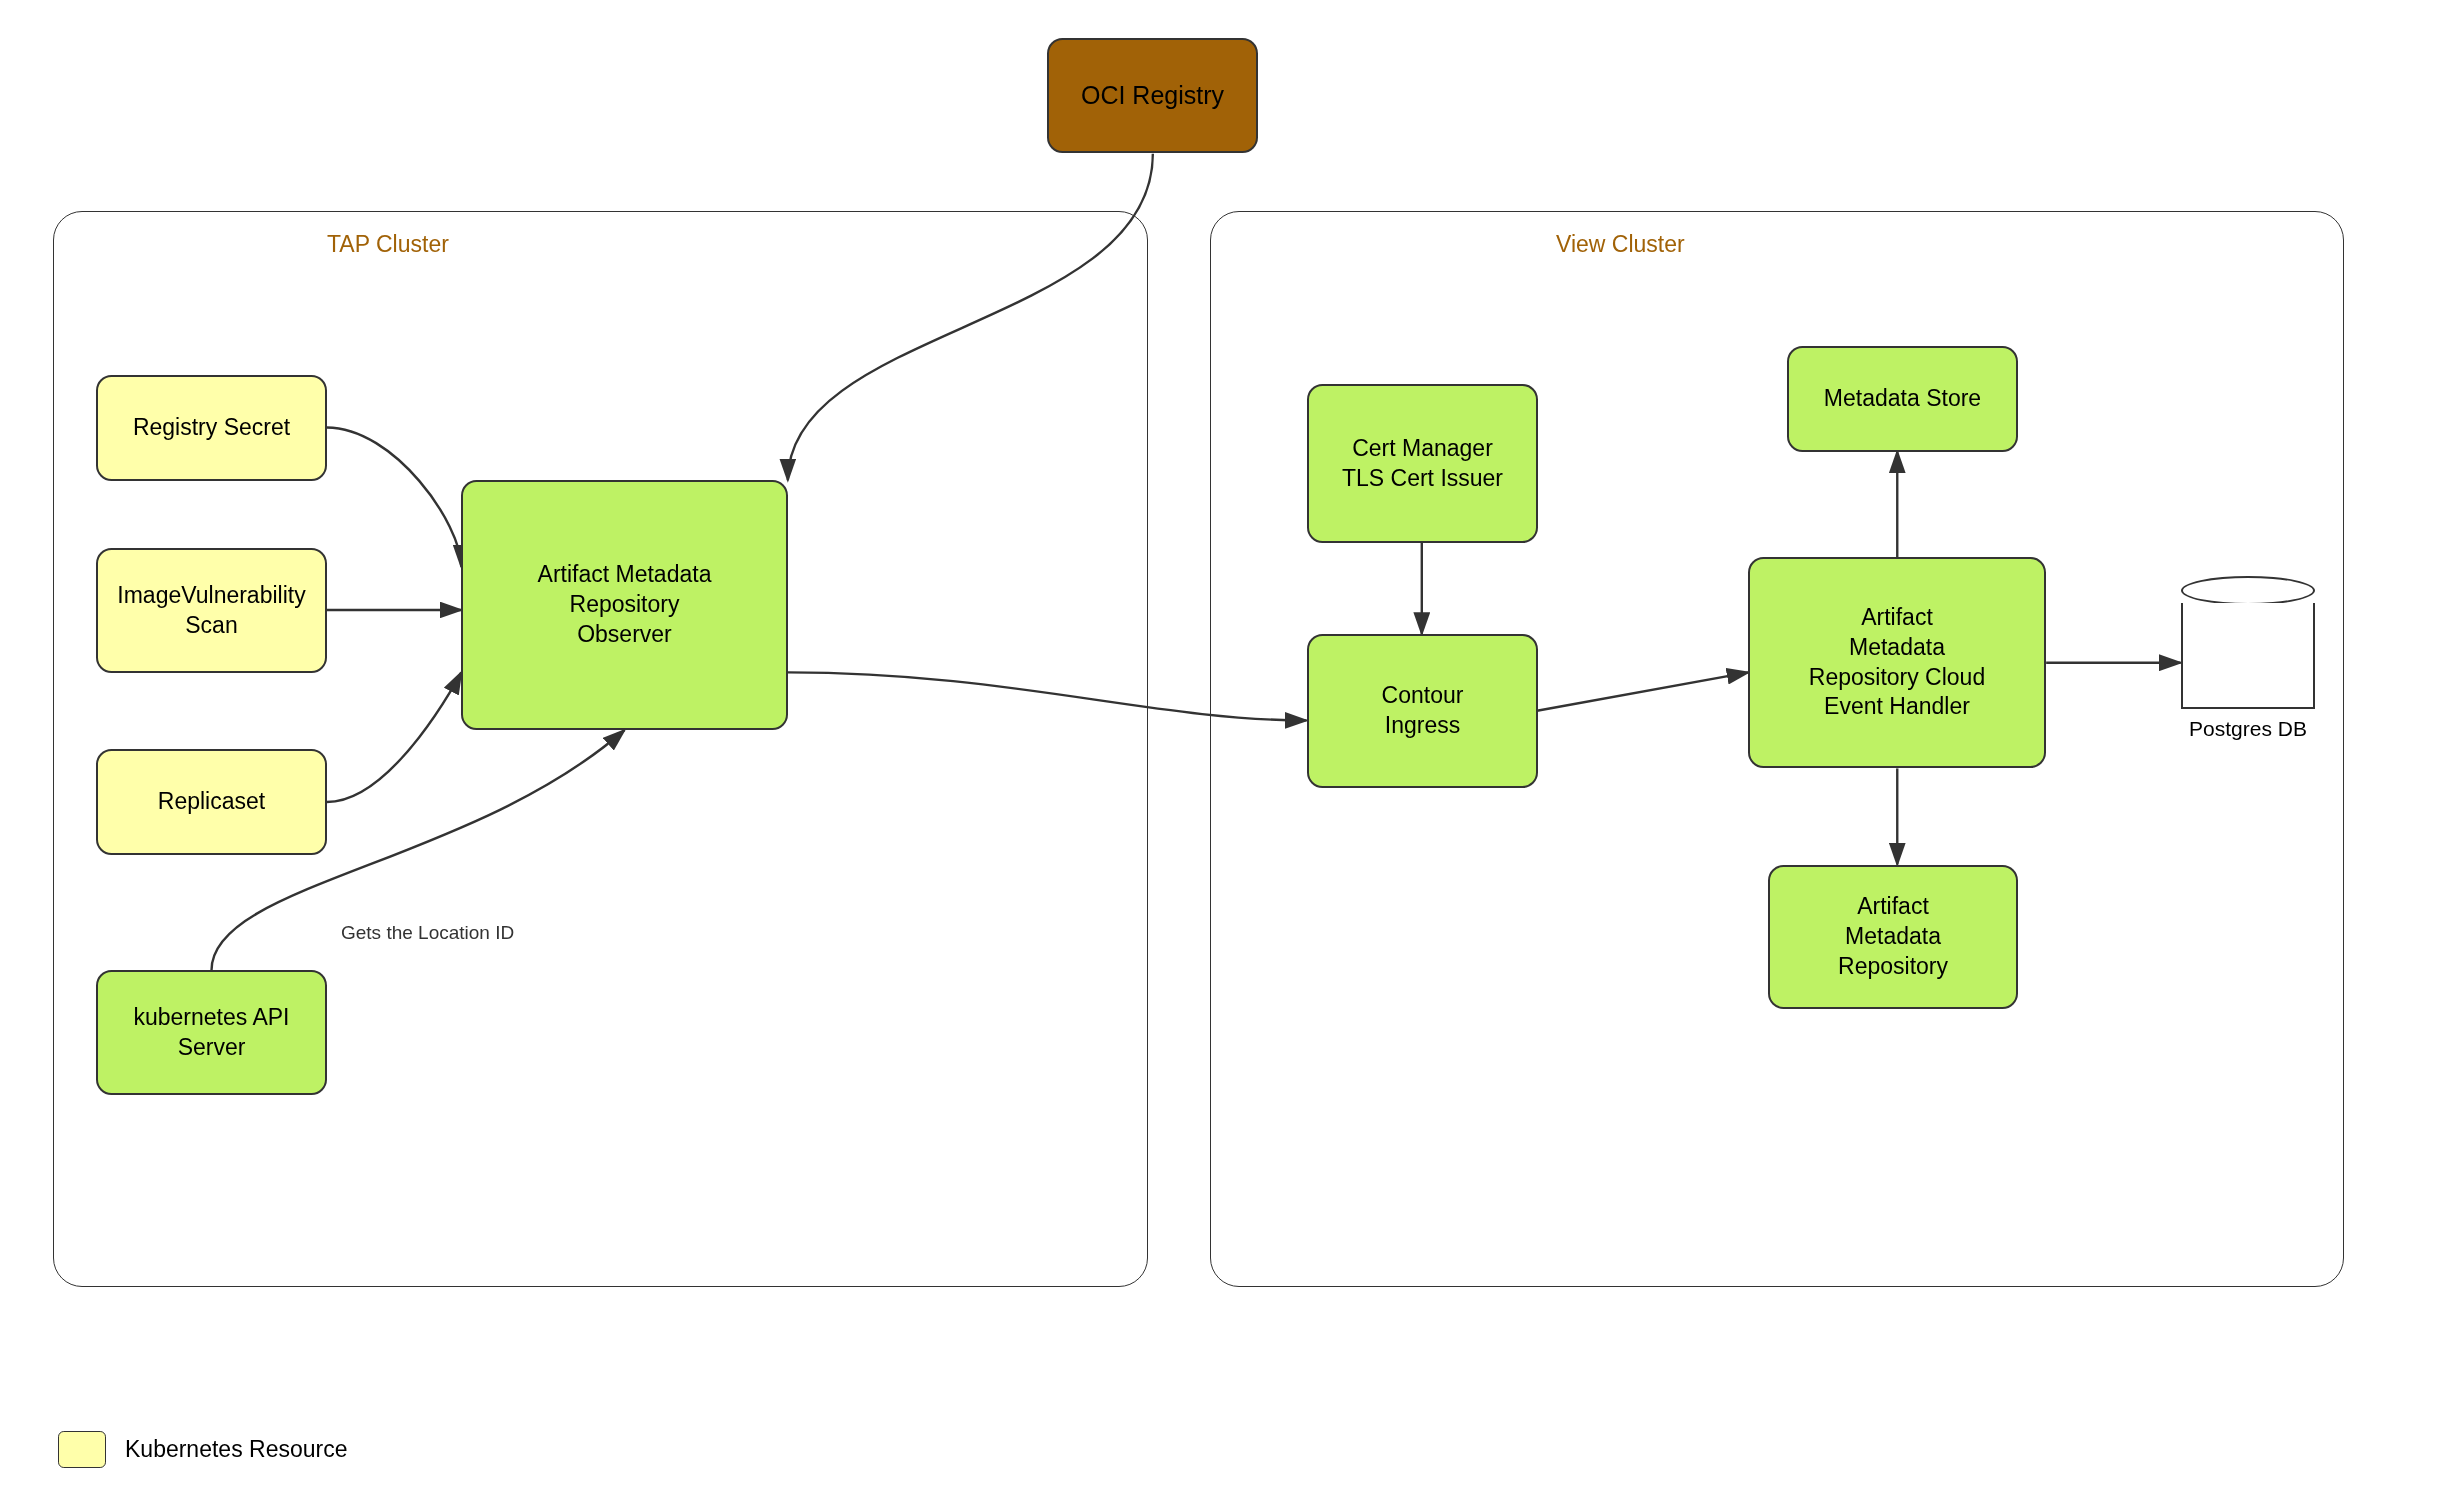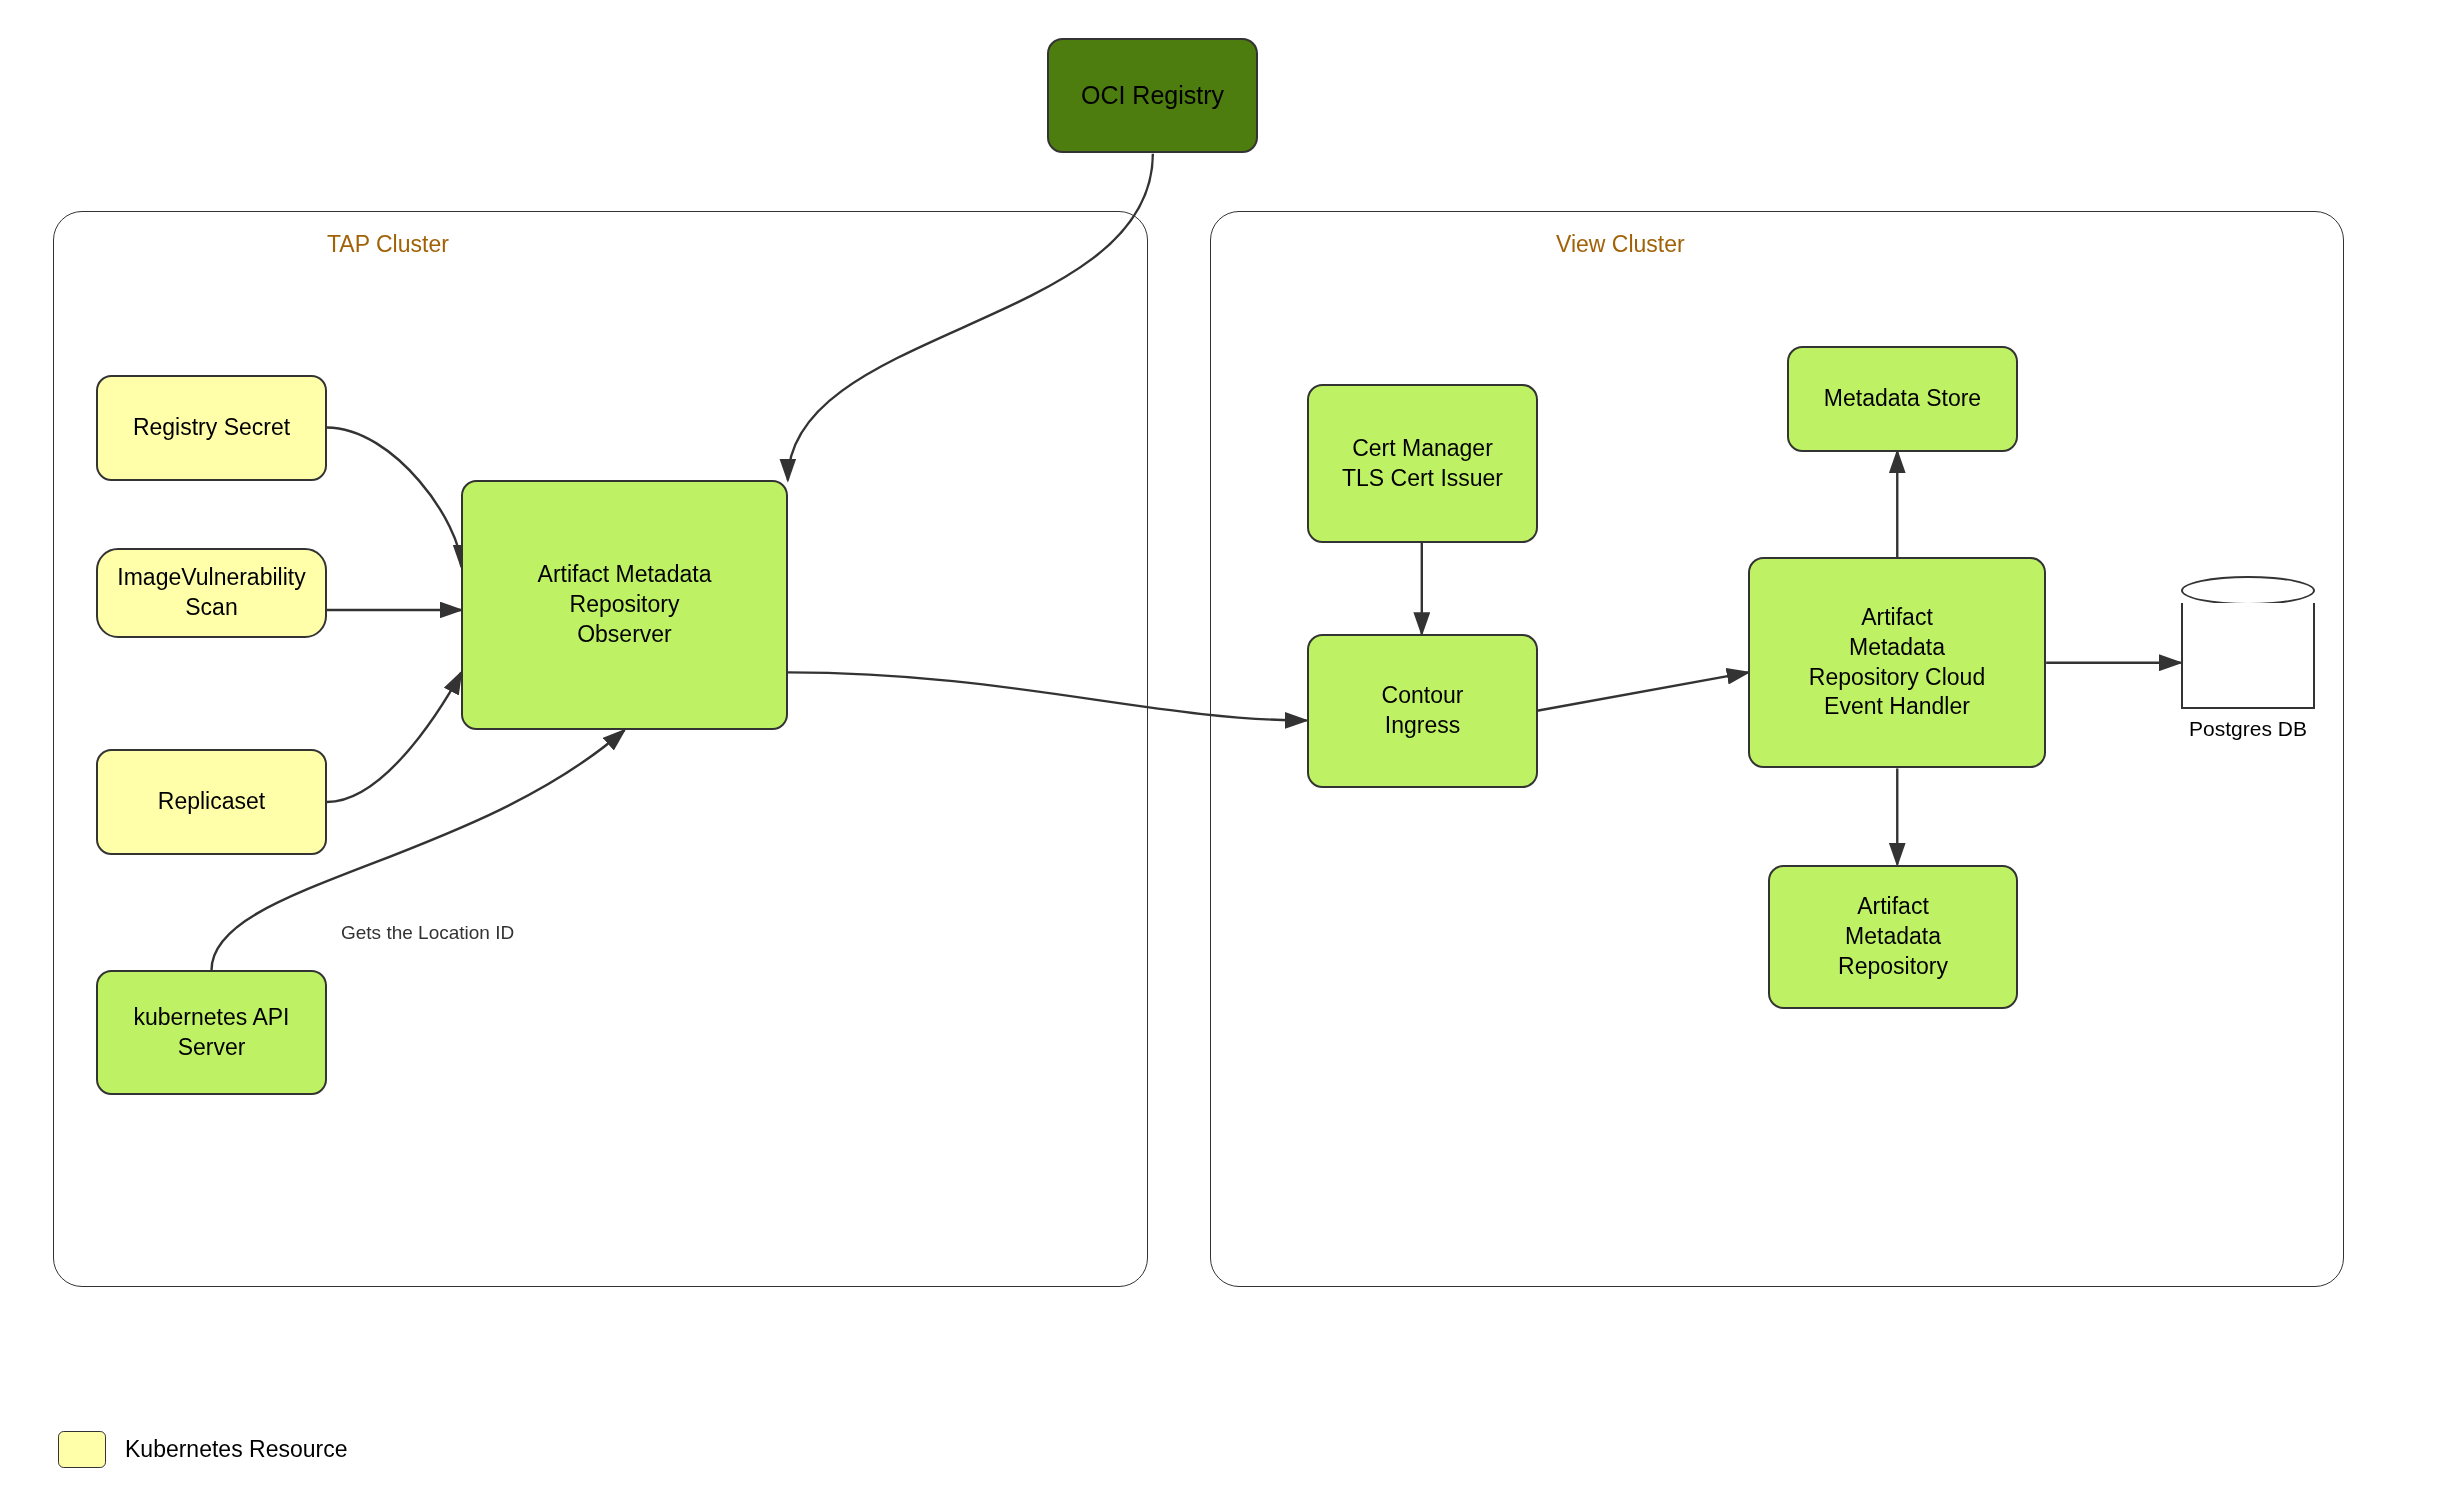--- a/index.html
+++ b/index.html
@@ -79,21 +79,21 @@
     .cylinder-label {
       margin-top: 7.7px;
       font-size: 21px;
       text-align: center;
     }
     
     .oci-box {
       position: absolute;
       border: 2.4px solid #333;
       border-radius: 15.4px;
-      background: #4d7c0f;
+      background: #a16207;
       display: flex;
       align-items: center;
       justify-content: center;
       text-align: center;
       font-size: 25px;
       padding: 9.6px;
     }
     
     .arrows-svg {
       position: absolute;
@@ -169,21 +169,21 @@
   <span class="cluster-label" style="left:1556px; top:231px;">View Cluster</span>
 
   <div class="oci-box" style="left:1047px; top:38px; width:211px; height:115px;">
     <span>OCI Registry</span>
   </div>
 
   <div class="node-box yellow" style="left:96px; top:375px; width:231px; height:106px;">
     <span>Registry Secret</span>
   </div>
 
-  <div class="node-box yellow" style="left:96px; top:548px; width:231px; height:90px;border-radius:22px;">
+  <div class="node-box yellow" style="left:96px; top:548px; width:231px; height:125px;">
     <span>ImageVulnerability<br>Scan</span>
   </div>
 
   <div class="node-box yellow" style="left:96px; top:749px; width:231px; height:106px;">
     <span>Replicaset</span>
   </div>
 
   <div class="node-box" style="left:461px; top:480px; width:327px; height:250px;">
     <span>Artifact Metadata<br>Repository<br>Observer</span>
   </div>

